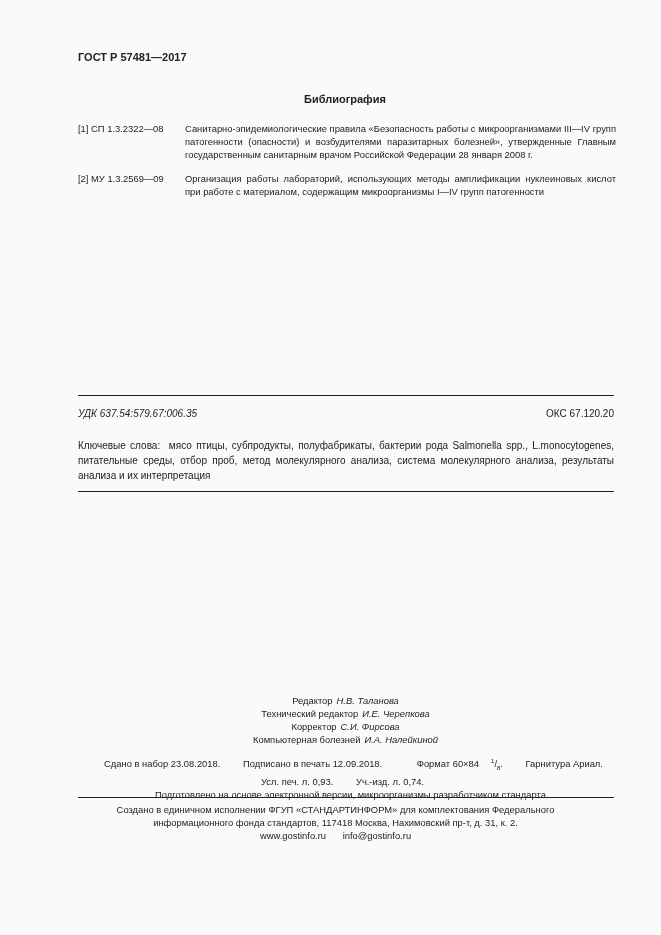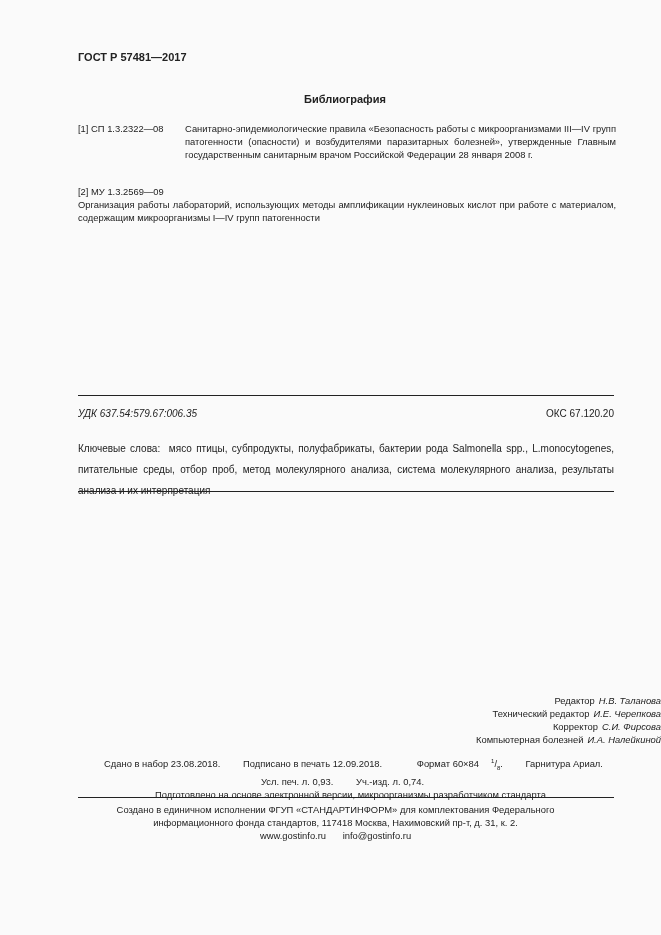--- a/index.html
+++ b/index.html
@@ -21,24 +21,24 @@
     font-size: 11px; font-weight: bold;
   }
   .bib-row { left: 78px; width: 538px; font-size: 9.4px; line-height: 13px; display: flex; }
   .bib-ref { width: 107px; flex: none; white-space: nowrap; }
   .bib-text { flex: 1; text-align: justify; }
   .rule { left: 78px; width: 536px; height: 0; border-top: 1px solid #222; }
   .udc { left: 78px; top: 408px; font-size: 10px; font-style: italic; }
   .oks { right: 47px; top: 408px; font-size: 10px; }
   .keywords {
     left: 78px; width: 536px; top: 438px;
-    font-size: 10px; line-height: 21px; text-align: justify;
+    font-size: 10px; line-height: 15px; text-align: justify;
   }
   .credits { left: 0; width: 661px; top: 694px; font-size: 9.4px; line-height: 13px; }
-  .credit-line { text-align: right; padding-left: 30px; }
+  .credit-line { text-align: center; padding-left: 30px; }
   .credit-line .name { font-style: italic; margin-left: 4px; }
   .imprint { left: 0; width: 661px; top: 755px; font-size: 9.4px; line-height: 13px; }
   .imprint .row1 { padding-left: 104px; white-space: nowrap; }
   .imprint .row1 span { margin-right: 20px; }
   .imprint .row2 { padding-left: 261px; white-space: nowrap; }
   .imprint .row2 span { margin-right: 20px; }
   .imprint .row3 { text-align: center; padding-left: 40px; }
   .footer { left: 0; width: 661px; top: 803px; font-size: 9.4px; line-height: 13px; text-align: center; padding-left: 10px; box-sizing: border-box; }
   .footer .links span { margin: 0 7px; }
   sup, sub { font-size: 6px; }
@@ -48,21 +48,21 @@
 
 <div class="abs header-title">ГОСТ Р 57481—2017</div>
 
 <div class="abs section-title">Библиография</div>
 
 <div class="abs bib-row" style="top:122px;">
   <div class="bib-ref">[1]  СП 1.3.2322—08</div>
   <div class="bib-text">Санитарно-эпидемиологические правила «Безопасность работы с микроорганизмами III—IV групп патогенности (опасности) и возбудителями паразитарных болезней», утвержденные Главным государственным санитарным врачом Российской Федерации 28 января 2008 г.</div>
 </div>
 
-<div class="abs bib-row" style="top:185px;flex-direction:column;">
+<div class="abs bib-row" style="top:172px;">
   <div class="bib-ref">[2]  МУ 1.3.2569—09</div>
   <div class="bib-text">Организация работы лабораторий, использующих методы амплификации нуклеиновых кислот при работе с материалом, содержащим микроорганизмы I—IV групп патогенности</div>
 </div>
 
 <div class="abs rule" style="top:395px;"></div>
 
 <div class="abs udc">УДК  637.54:579.67:006.35</div>
 <div class="abs oks">ОКС  67.120.20</div>
 
 <div class="abs keywords">

